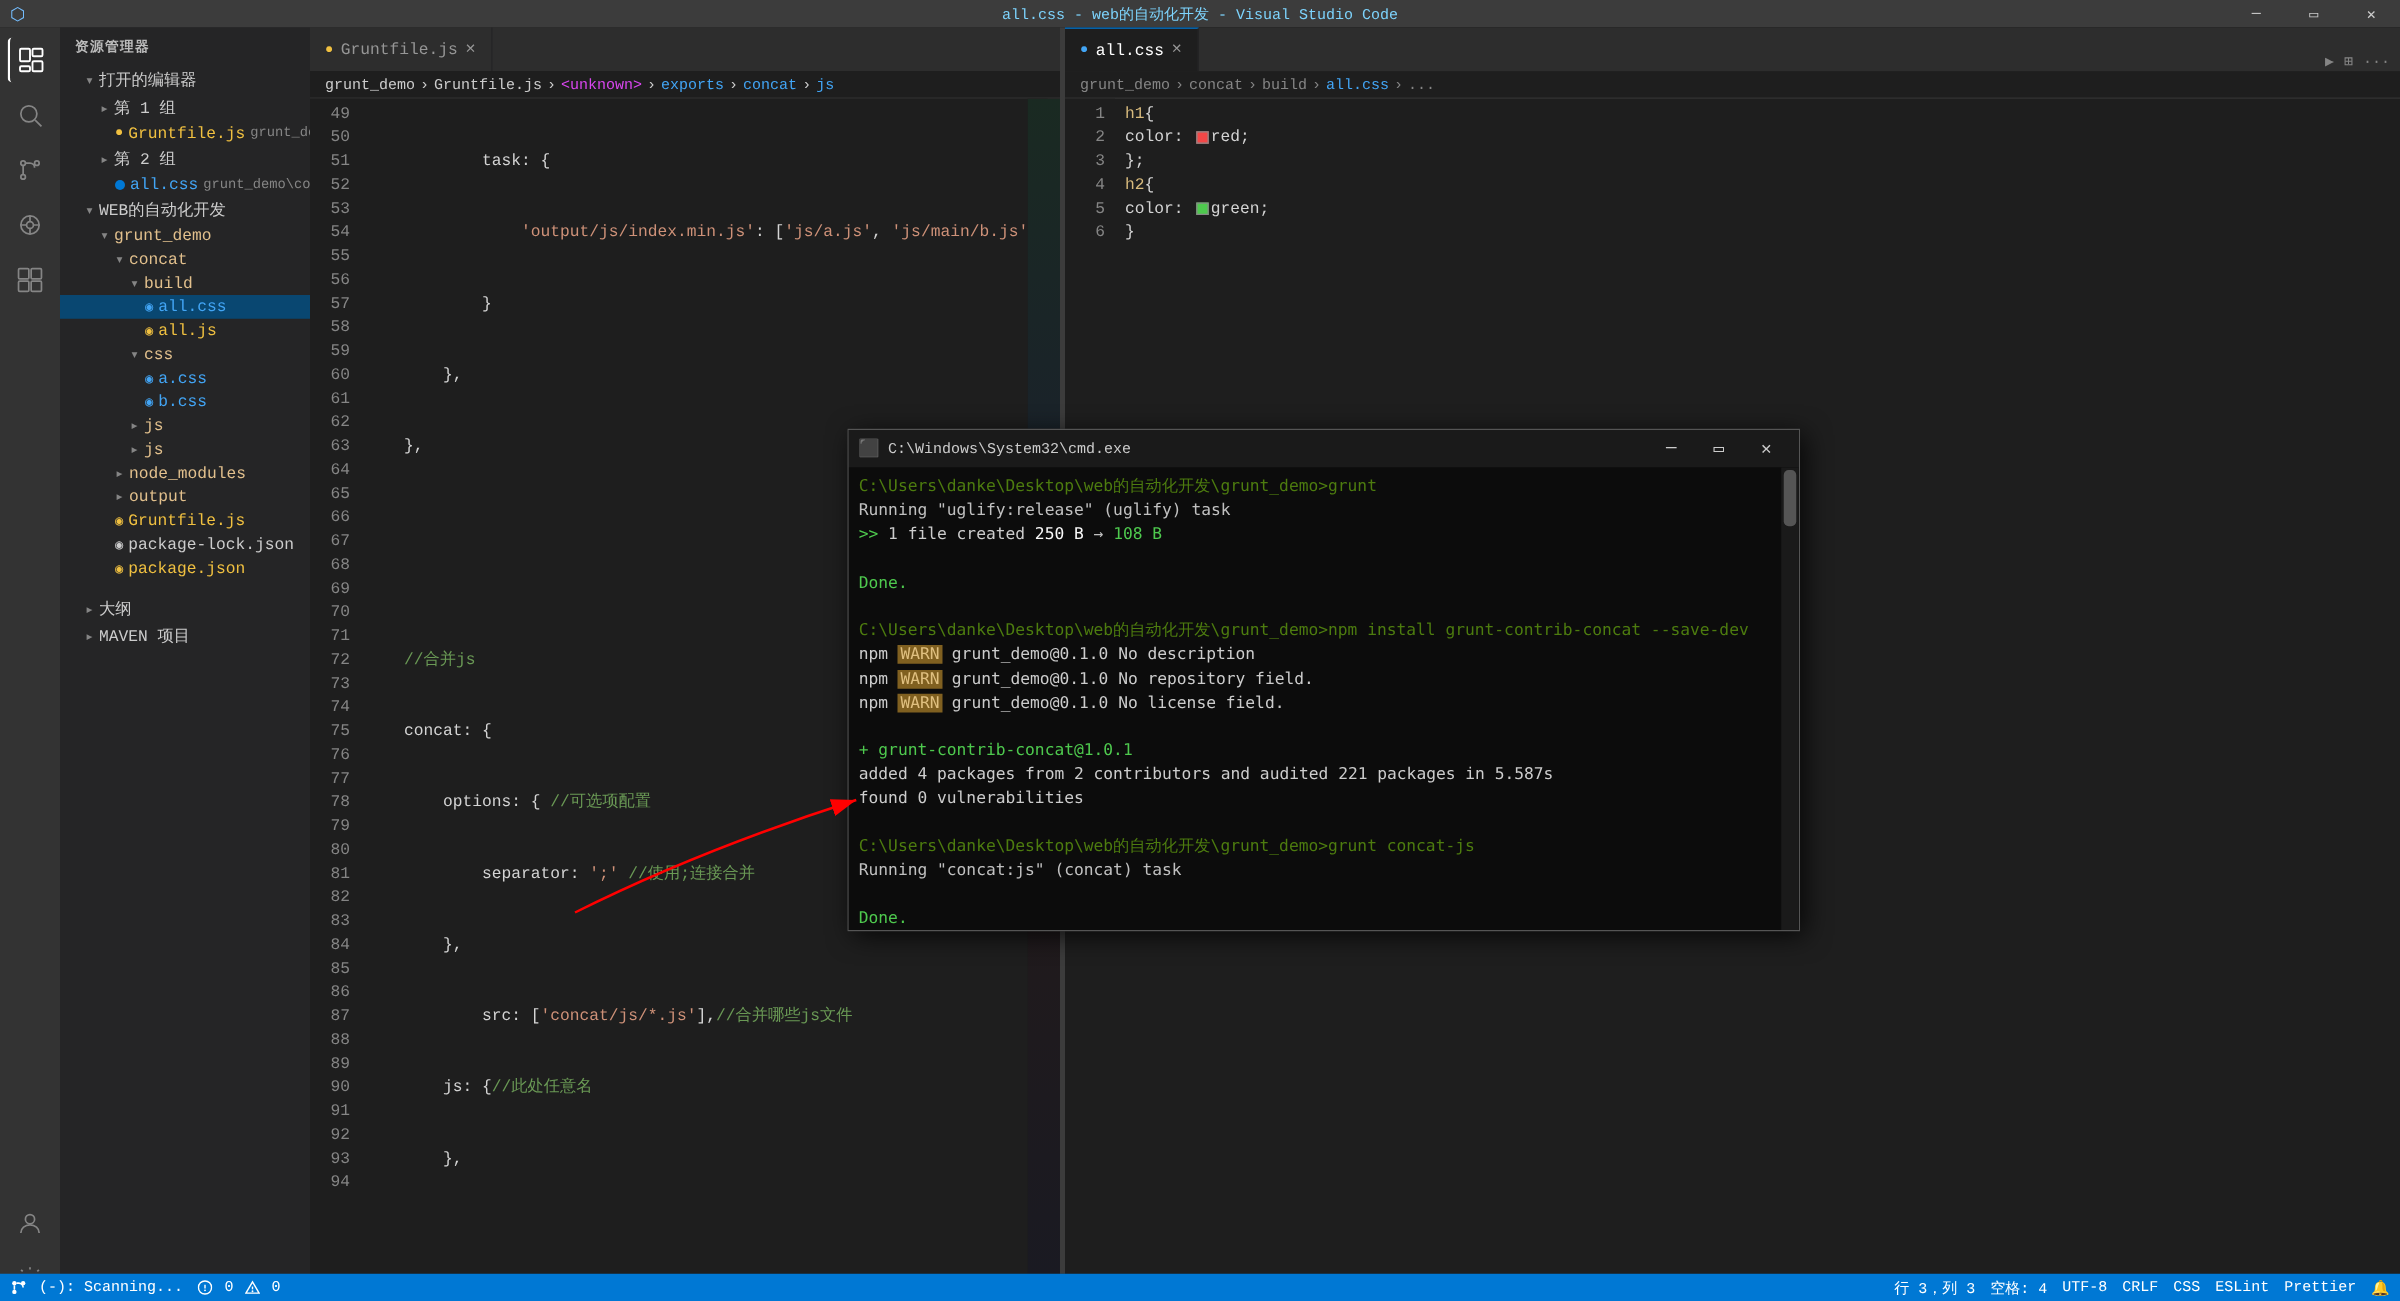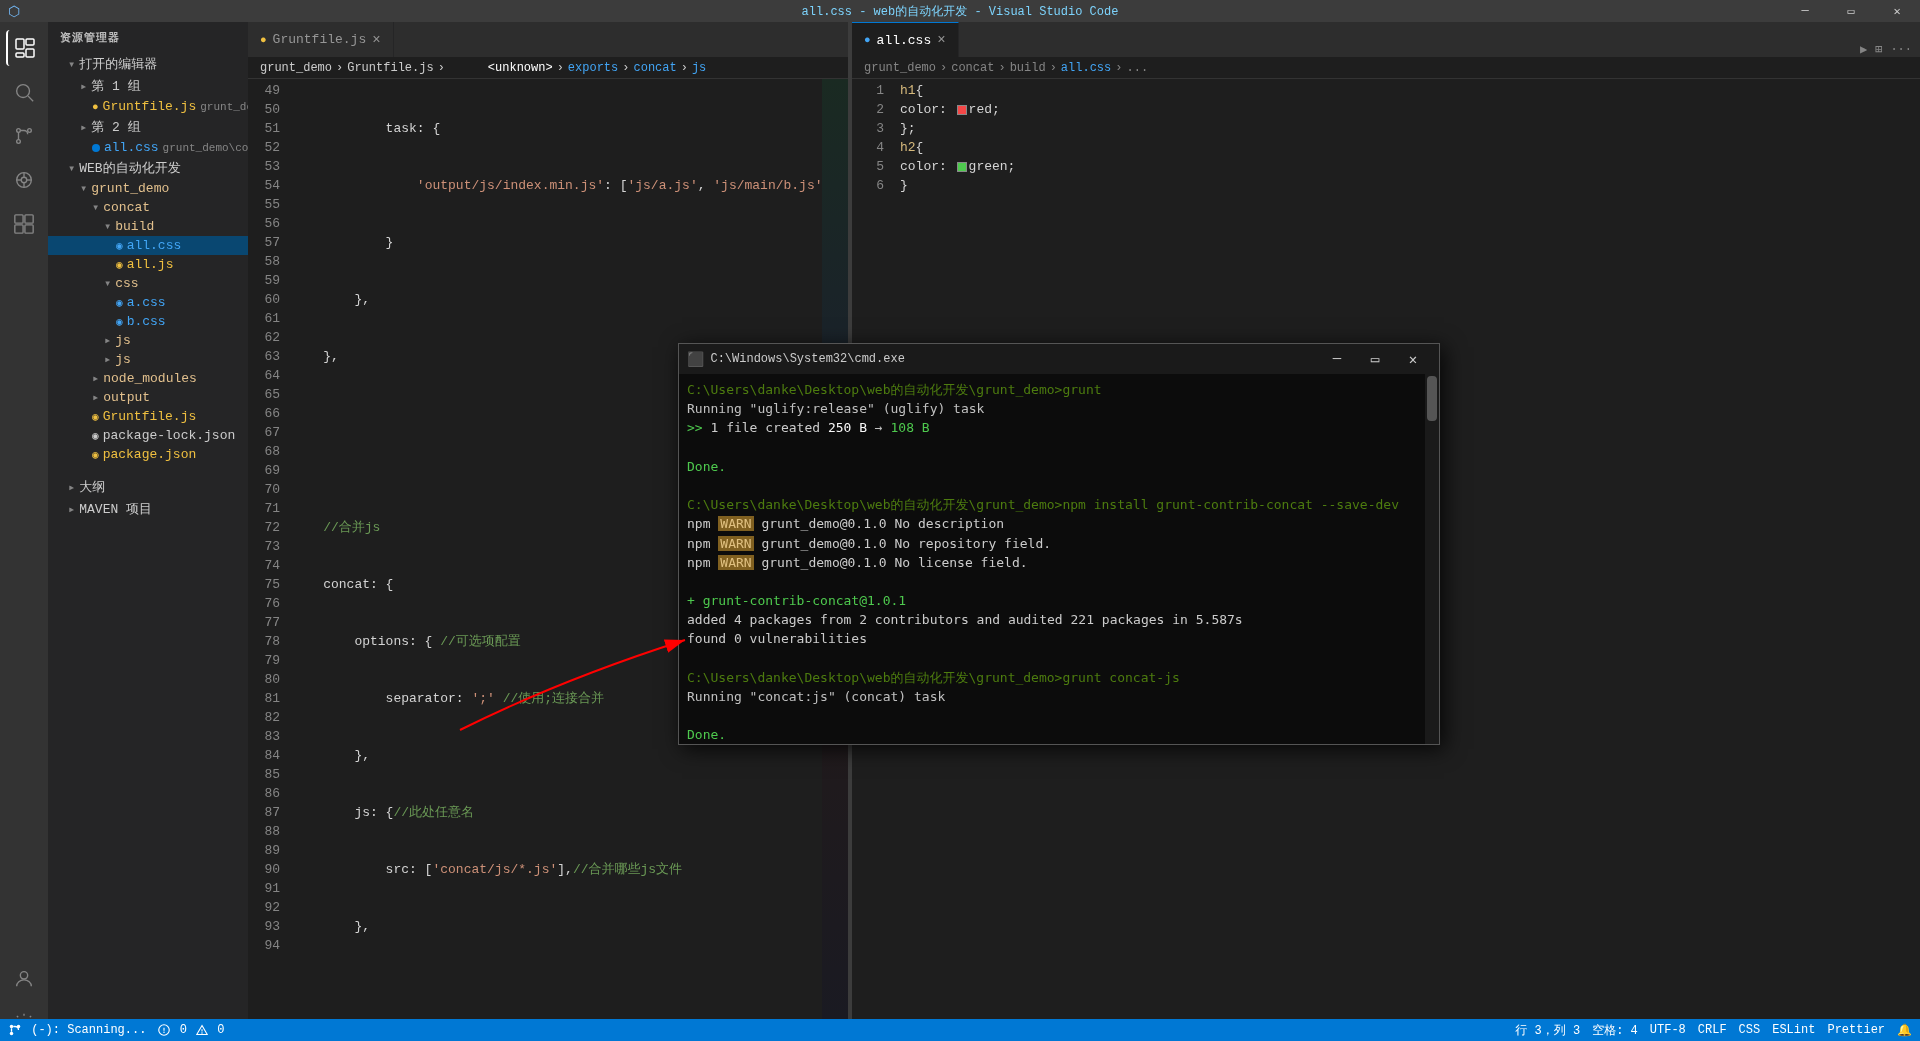--- a/index.html
+++ b/index.html
@@ -312,21 +312,21 @@
   </div>
   <div style="flex:1;"></div>
   <div style="padding: 0 12px; display:flex; align-items:center; color:#969696;">···</div>
 </div>
 
 <div class="breadcrumb">
   <span>grunt_demo</span>
   <span class="sep">›</span>
   <span>Gruntfile.js</span>
   <span class="sep">›</span>
-  <span style="color:#ffffff;margin-left:39px;">&lt;unknown&gt;</span>
+  <span style="color:#d946ef;">&lt;unknown&gt;</span>
   <span class="sep">›</span>
   <span style="color:#42a5f5;">exports</span>
   <span class="sep">›</span>
   <span style="color:#42a5f5;">concat</span>
   <span class="sep">›</span>
   <span style="color:#42a5f5;">js</span>
 </div>
 
 <div class="editor-main">
   <div class="line-numbers">
@@ -383,22 +383,22 @@
     <div class="code-line"><span class="punc">            }</span></div>
     <div class="code-line"><span class="punc">        },</span></div>
     <div class="code-line"><span class="punc">    },</span></div>
     <div class="code-line"></div>
     <div class="code-line"></div>
     <div class="code-line"><span class="cmt">    //合并js</span></div>
     <div class="code-line"><span class="punc">    concat: {</span></div>
     <div class="code-line"><span class="punc">        options: { </span><span class="cmt">//可选项配置</span></div>
     <div class="code-line"><span class="punc">            separator: </span><span class="str">';'</span><span class="cmt"> //使用;连接合并</span></div>
     <div class="code-line"><span class="punc">        },</span></div>
+    <div class="code-line"><span class="punc">            src: [</span><span class="str">'concat/js/*.js'</span><span class="punc">],</span><span class="cmt">//合并哪些js文件</span></div>
     <div class="code-line"><span class="punc">        js: {</span><span class="cmt">//此处任意名</span></div>
-    <div class="code-line"><span class="punc">            src: [</span><span class="str">'concat/js/*.js'</span><span class="punc">],</span><span class="cmt">//合并哪些js文件</span></div>
     <div class="code-line"><span class="punc">        },</span></div>
     
     
     
     
     
     
     
     
     

